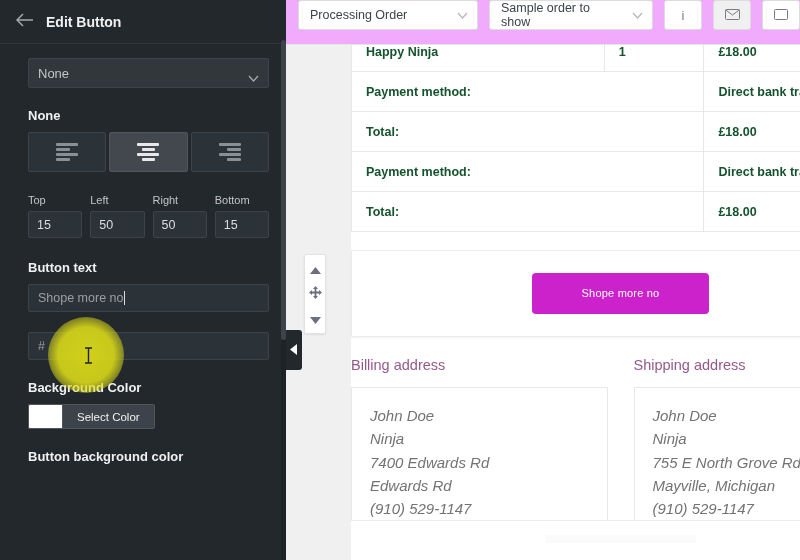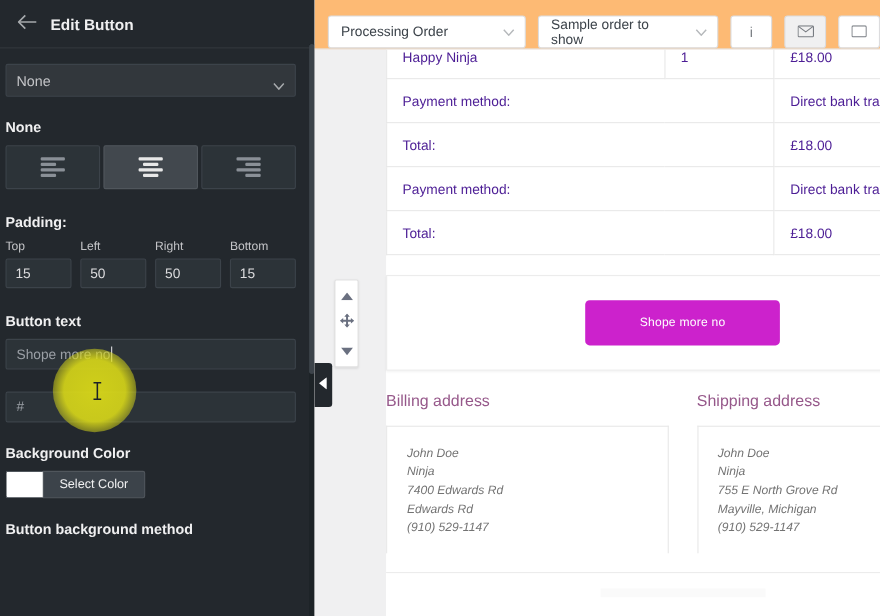--- a/index.html
+++ b/index.html
@@ -39,21 +39,21 @@
     padding: 0 16px;
     border-bottom: 1px solid #32373c;
     background: #23282d;
   }
   .back-arrow {
     width: 18px; height: 18px; position: relative; flex: 0 0 18px;
   }
   .back-arrow svg { display: block; }
   .sb-subtitle { color: #f0f0f1; font-size: 14px; font-weight: bold; }
 
-  .sb-body { padding: 14px 17px 0 5px; }
+  .sb-body { padding: 14px 17px 0 28px; }
 
   .select-box {
     height: 30px;
     background: #32373c;
     border: 1px solid #3c434a;
     border-radius: 2px;
     display: flex; align-items: center;
     justify-content: space-between;
     padding: 0 9px;
     color: #c3c4c7; font-size: 13px;
@@ -153,22 +153,22 @@
 
   
   .preview {
     flex: 1; height: 560px;
     background: #f0f0f1;
     position: relative;
     overflow: hidden;
   }
   .toolbar {
     height: 45px;
-    background: #fdba74;
-    display: flex; align-items: flex-end;
+    background: #f0abfc;
+    display: flex; align-items: flex-start;
     gap: 11px;
     padding: 0 0 0 12px;
     border-bottom: 1px solid #e5e5e5;
   }
   .tb-select {
     height: 30px;
     background: #fff;
     border: 1px solid #dcdcde;
     border-radius: 3px;
     display: flex; align-items: center; justify-content: space-between;
@@ -204,23 +204,24 @@
   table.order-table {
     width: 100%;
     border-collapse: collapse;
     table-layout: fixed;
     margin-top: -14px;
   }
   table.order-table td {
     border: 1px solid #e8e8e8;
     padding: 11px 14px;
     font-size: 12.5px;
-    color: #4c1d95;
+    color: #14532d;
     vertical-align: middle;
     height: 40px;
+    font-weight: bold;
   }
   .col-a { width: 47%; }
   .col-b { width: 18.5%; }
   .col-c { width: 34.5%; }
 
   .btn-block {
     margin: 18px 0 0 0;
     background: #ffffff;
     border: 1px solid #ececec;
     padding: 22px 0;
@@ -256,21 +257,21 @@
     margin-bottom: 14px;
   }
   .addr-box {
     border: 1px solid #e8e8e8;
     border-bottom: none;
     padding: 16px 18px 14px 18px;
     min-height: 110px;
   }
   .addr-box p {
     font-style: italic;
-    font-size: 11px;
+    font-size: 15px;
     color: #737373;
     line-height: 1.55;
   }
 
   .footer-ghost {
     position: absolute;
     left: 0; right: 0; bottom: 0;
     height: 40px;
     border-top: 1px solid #ececec;
     background: #ffffff;
@@ -348,21 +349,20 @@
         <div class="align-btn">
           <span class="align-lines">
             <span style="width:100%;margin-left:auto"></span>
               <span style="width:62%;margin-left:auto"></span>
               <span style="width:100%;margin-left:auto"></span>
               <span style="width:62%;margin-left:auto"></span>
           </span>
         </div>
       </div>
 
-      <div class="field-label">Padding:</div>
       <div class="pad-row">
         <div class="pad-cell">
           <div class="field-label sm">Top</div>
           <div class="pad-input">15</div>
         </div>
         <div class="pad-cell">
           <div class="field-label sm">Left</div>
           <div class="pad-input">50</div>
         </div>
         <div class="pad-cell">
@@ -382,21 +382,21 @@
       </div>
 
       <div class="text-input">#</div>
 
       <div class="field-label">Background Color</div>
       <div class="color-row">
         <div class="color-swatch"></div>
         <div class="color-btn">Select Color</div>
       </div>
 
-      <div class="field-label">Button background method</div>
+      <div class="field-label">Button background color</div>
     </div>
 
     <div class="sb-scroll">
         <i></i>
       </div>
   </div>
 
   <div class="collapse-handle">
     <span>
       <svg width="8" height="11" viewBox="0 0 8 11">

